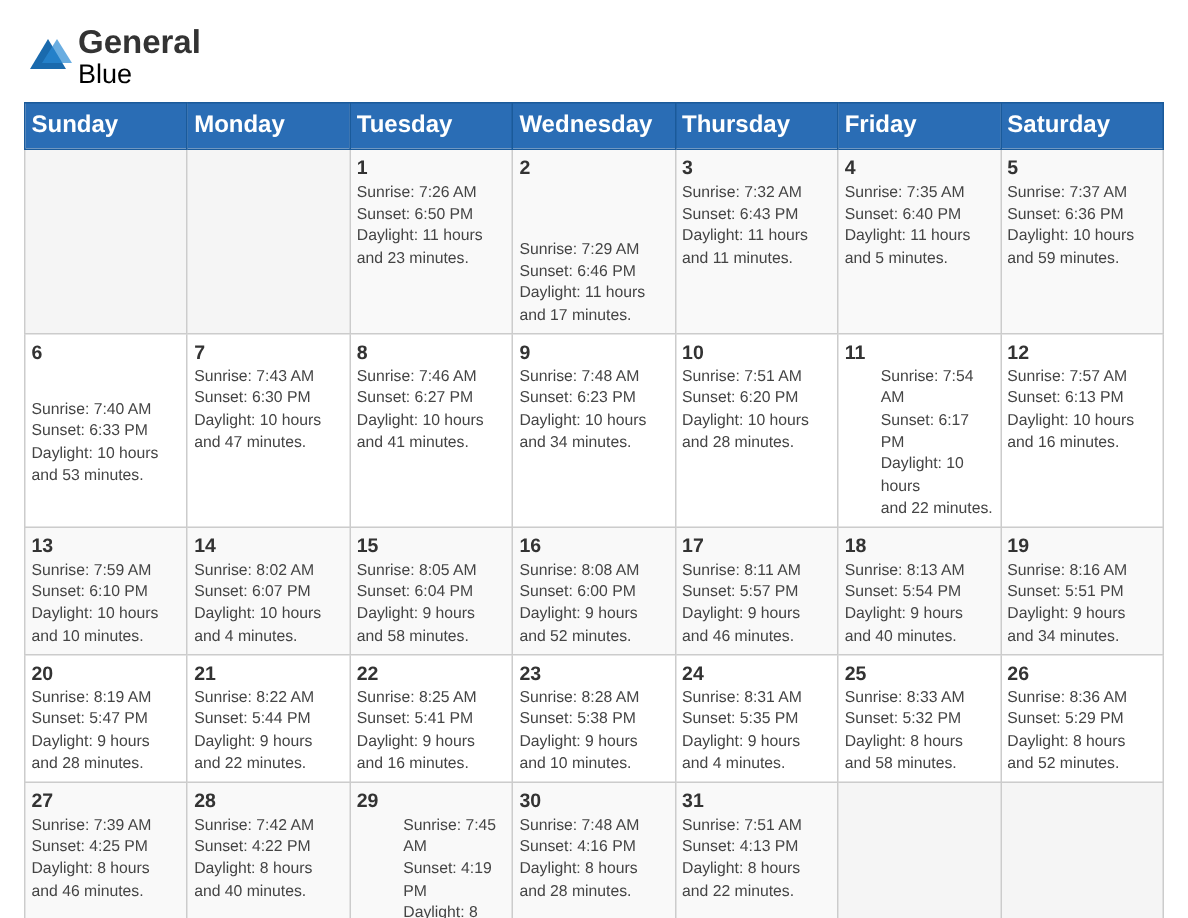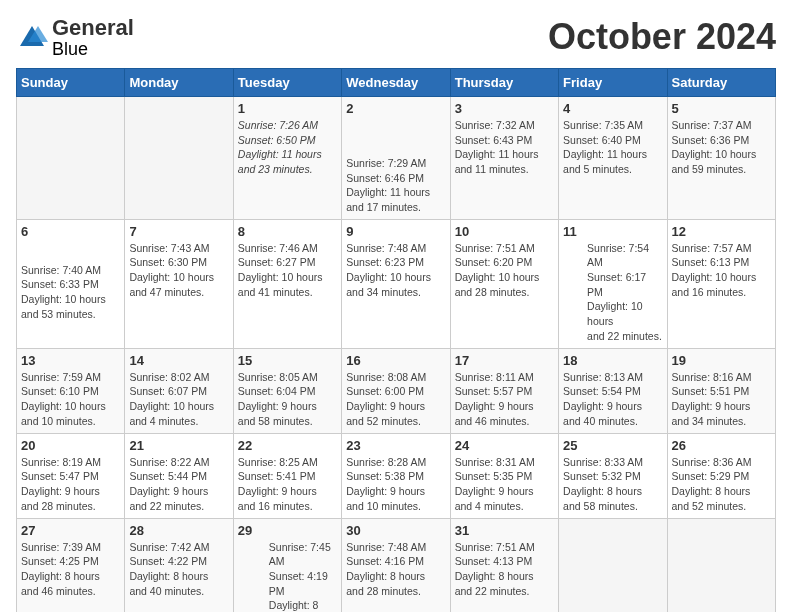--- a/index.html
+++ b/index.html
@@ -55,21 +55,21 @@
     .calendar-table {
       width: 100%;
       border-collapse: collapse;
       font-size: 11px;
     }
     .calendar-table thead tr th {
       background-color: #2a6db5;
       color: #fff;
       padding: 6px 4px;
       text-align: left;
-      font-size: 13px;
+      font-size: 16px;
       border: 1px solid #1a5a9a;
     }
     .calendar-table tbody tr td {
       vertical-align: top;
       padding: 4px;
       border: 1px solid #ccc;
       height: 85px;
       width: calc(100%/7);
       background: #fff;
     }
@@ -100,21 +100,20 @@
     <svg class="logo-icon" viewBox="0 0 32 32">
       <polygon points="16,4 28,24 4,24" fill="#1a6aad"></polygon>
       <polygon points="22,4 32,20 12,20" fill="#2a8ad4" opacity="0.7"></polygon>
     </svg>
     <div class="logo-text">
       <span class="logo-general">General</span>
       <span class="logo-blue">Blue</span>
     </div>
   </div>
   <div class="title-area">
-    <div class="month-title">October 2024</div>
   </div>
 </div>
 
 <table class="calendar-table">
   <thead>
     <tr>
     <th>Sunday</th>
         <th>Monday</th>
         <th>Tuesday</th>
         <th>Wednesday</th>
@@ -122,21 +121,21 @@
         <th>Friday</th>
         <th>Saturday</th>
       </tr>
   </thead>
   <tbody id="calendar-body">
   <tr>
         <td class="empty-cell"></td>
         <td class="empty-cell"></td>
         <td>
           <span class="day-number">1</span>
-          <div class="day-info" style="white-space: pre-line; font-style: italic;">Sunrise: 7:26 AM
+          <div class="day-info" style="white-space: pre-line;">Sunrise: 7:26 AM
 Sunset: 6:50 PM
 Daylight: 11 hours
 and 23 minutes.</div>
         </td>
         <td>
           <span class="day-number">2</span>
           <div class="day-info" style="white-space: pre-line; margin-top: 40px;">Sunrise: 7:29 AM
 Sunset: 6:46 PM
 Daylight: 11 hours
 and 17 minutes.</div>

